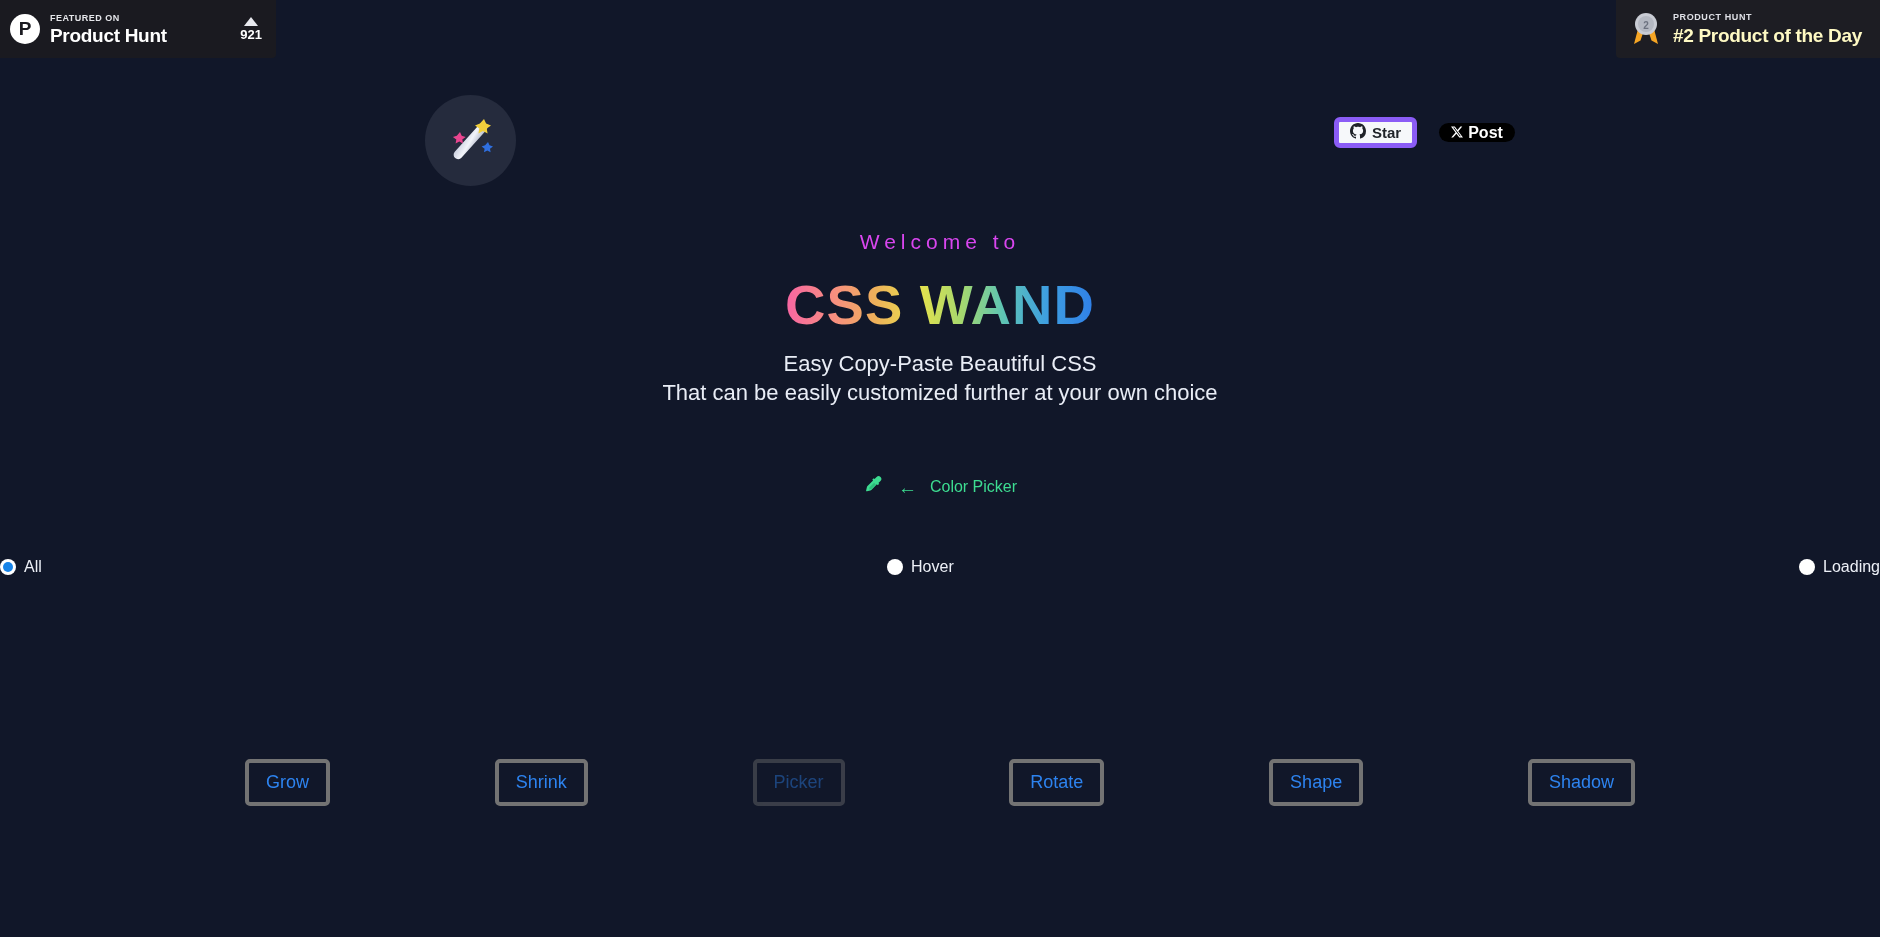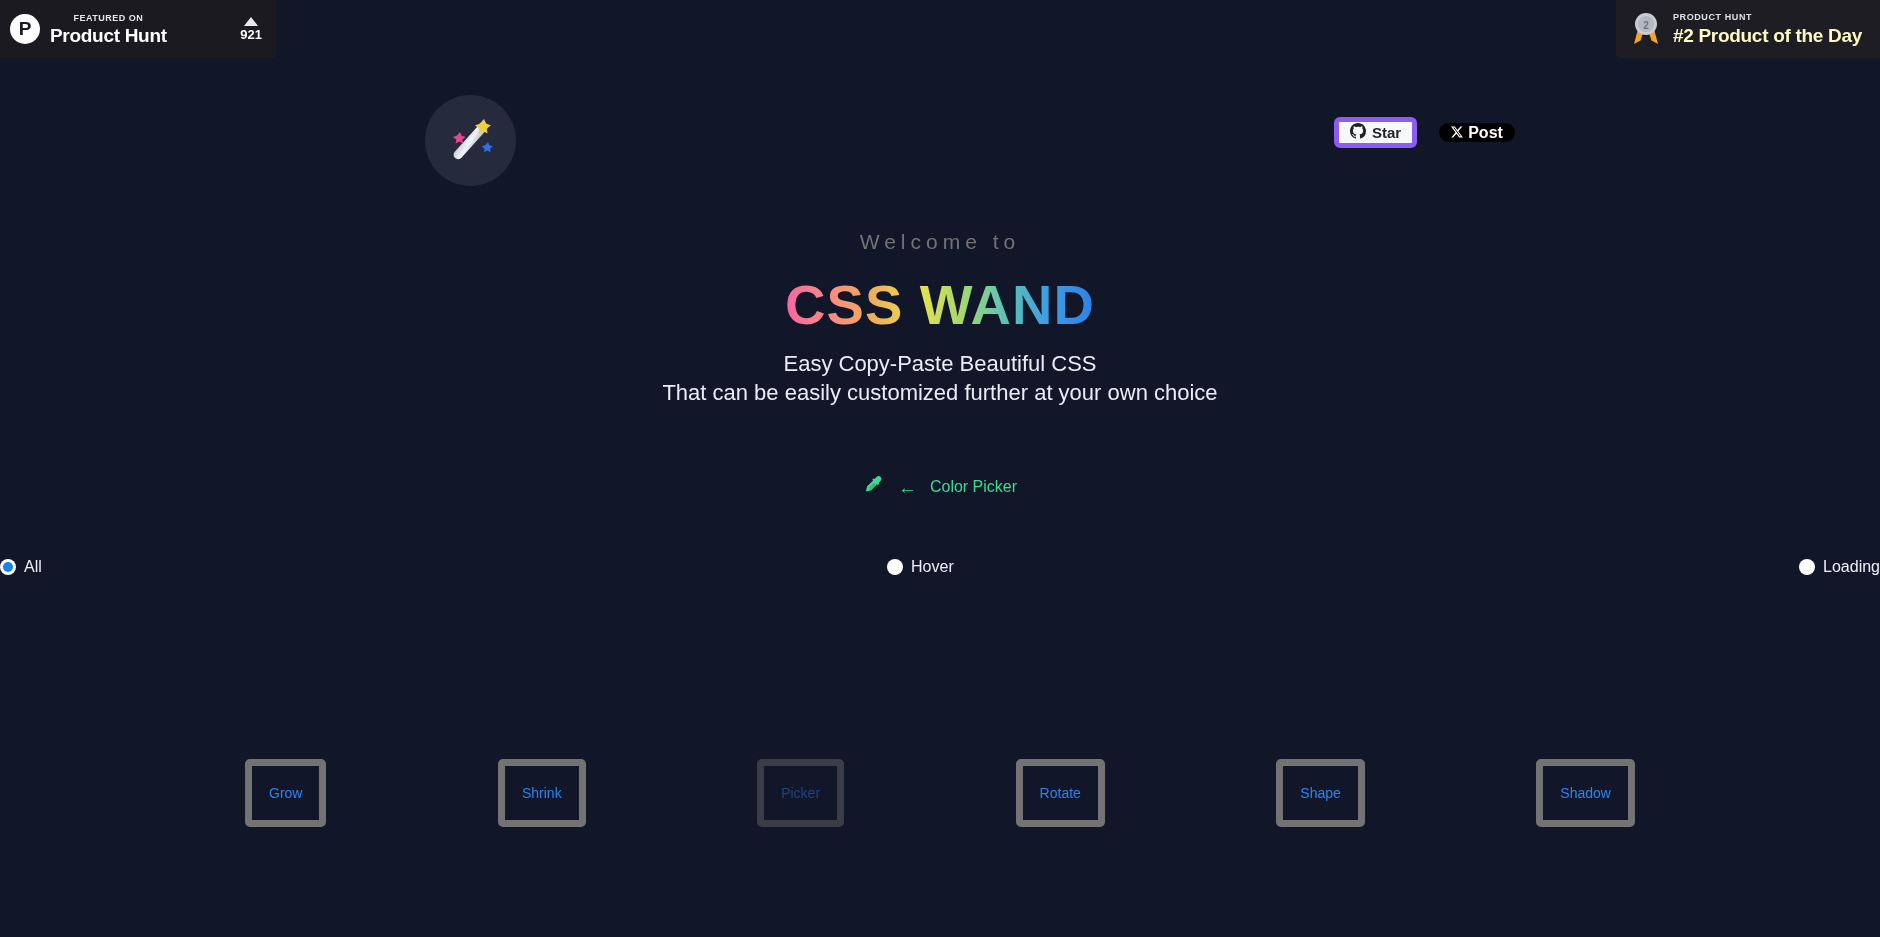--- a/index.html
+++ b/index.html
@@ -37,21 +37,21 @@
     background: #ffffff;
     color: #1a1a20;
     display: flex; align-items: center; justify-content: center;
     font-weight: bold; font-size: 19px;
     flex: 0 0 auto;
     font-family: "Liberation Sans", sans-serif;
   }
   .ph-text { display: flex; flex-direction: column; line-height: 1; }
   .ph-featured {
     font-size: 9px; font-weight: bold; letter-spacing: 0.5px;
-    color: #e5e6ea; margin-bottom: 3px; text-align: center;
+    color: #e5e6ea; margin-bottom: 3px;
   }
   .ph-name {
     font-size: 19px; font-weight: bold; color: #ffffff;
     letter-spacing: -0.3px;
   }
   .ph-votes {
     margin-left: auto;
     display: flex; flex-direction: column; align-items: center;
     line-height: 1; gap: 2px; text-align: right;
   }
@@ -129,21 +129,21 @@
   
   .hero {
     position: absolute;
     top: 230px; left: 0; width: 100%;
     text-align: center;
   }
   .welcome {
     font-size: 21px;
     font-weight: normal;
     letter-spacing: 5px;
-    color: #737373;
+    color: #d946ef;
     margin-bottom: 18px;
   }
   .brand {
     font-size: 56px;
     font-weight: bold;
     letter-spacing: 1px;
     background: linear-gradient(90deg,
       #f765a3 0%,
       #f78f7f 16%,
       #eeb05a 29%,
@@ -216,25 +216,25 @@
     top: 759px;
     left: 50%;
     transform: translateX(-50%);
     width: 1390px;
     display: flex;
     justify-content: space-between;
     align-items: center;
   }
   .demo-btn {
     background: transparent;
-    border: 7px solid #737373;
+    border: 4px solid #737373;
     border-radius: 5px;
     color: #2d83ef;
-    font-size: 14px;
-    padding: 19px 17px;
+    font-size: 18px;
+    padding: 9px 17px;
     cursor: pointer;
     white-space: nowrap;
     font-family: "Liberation Sans", sans-serif;
   }
   .demo-btn.dim {
     opacity: 0.42;
   }
 </style>
 </head>
 <body>

